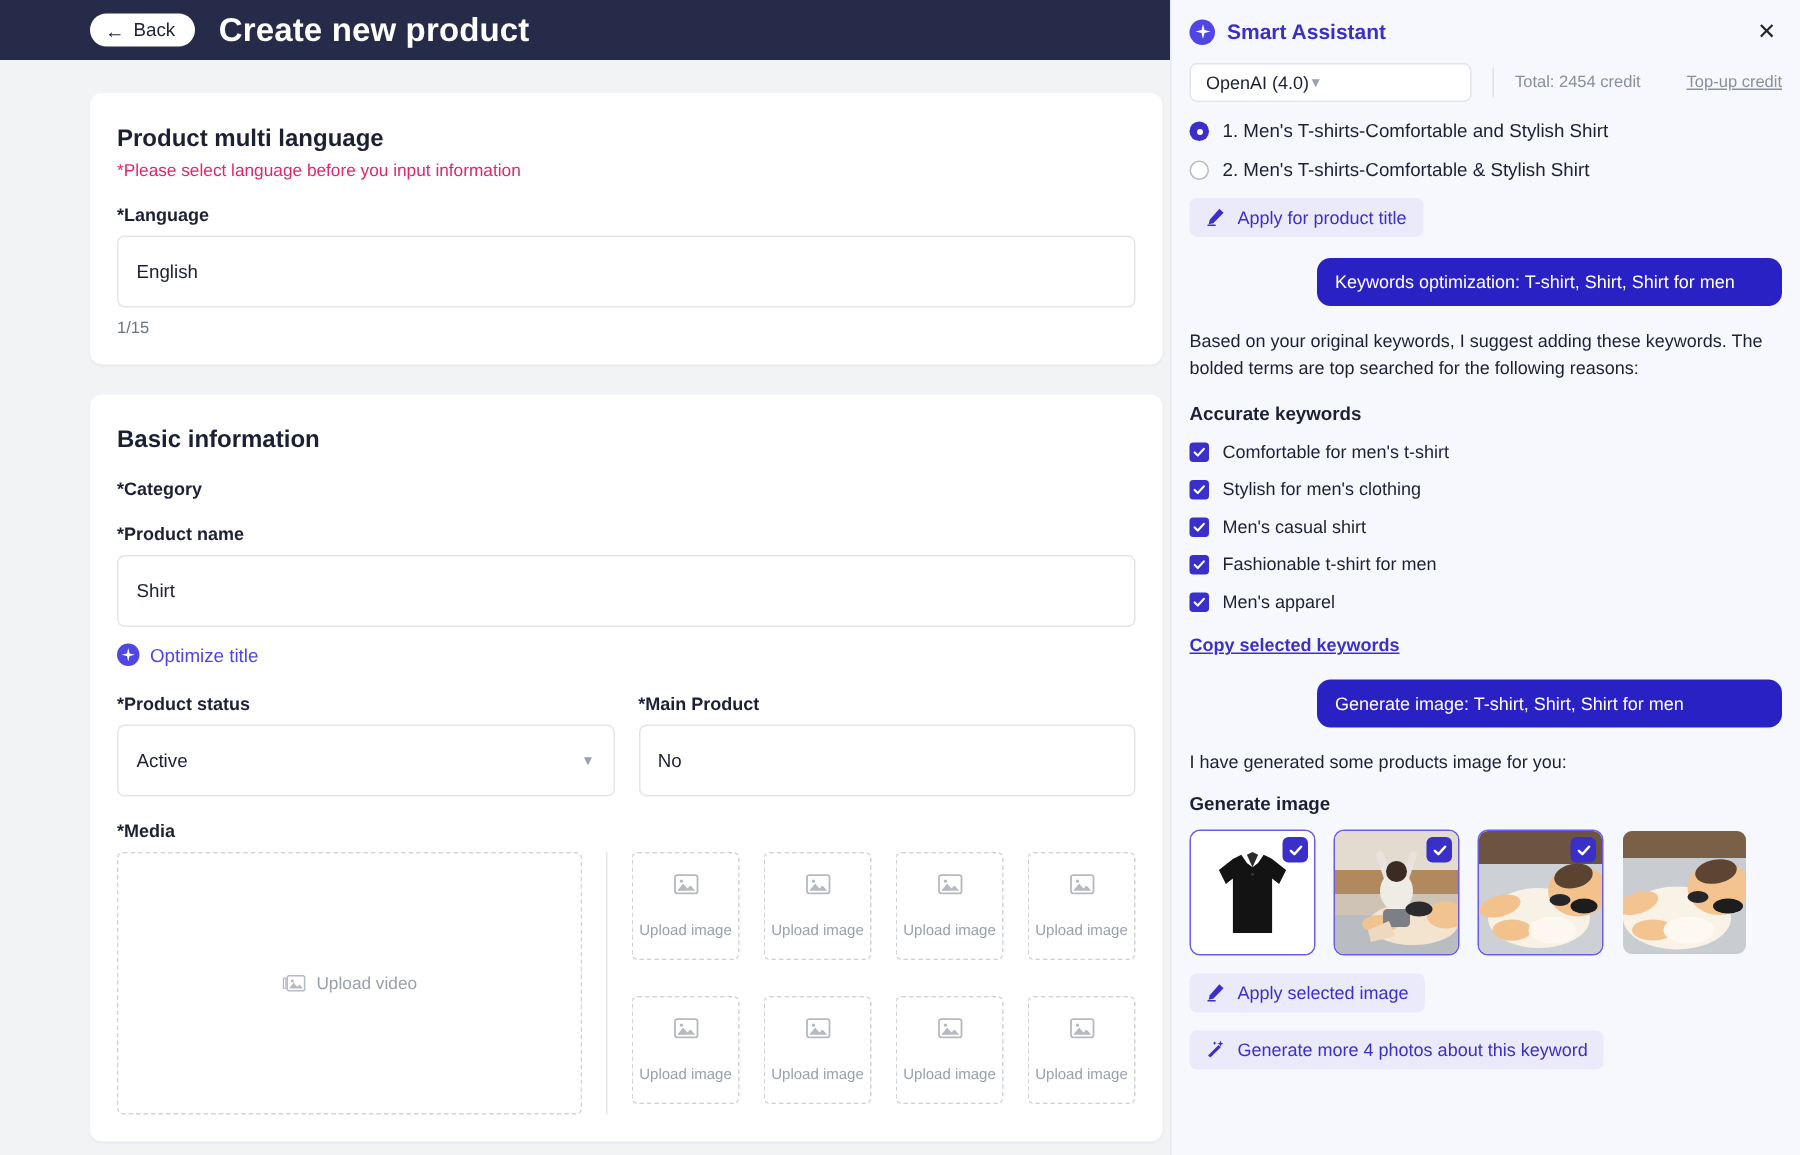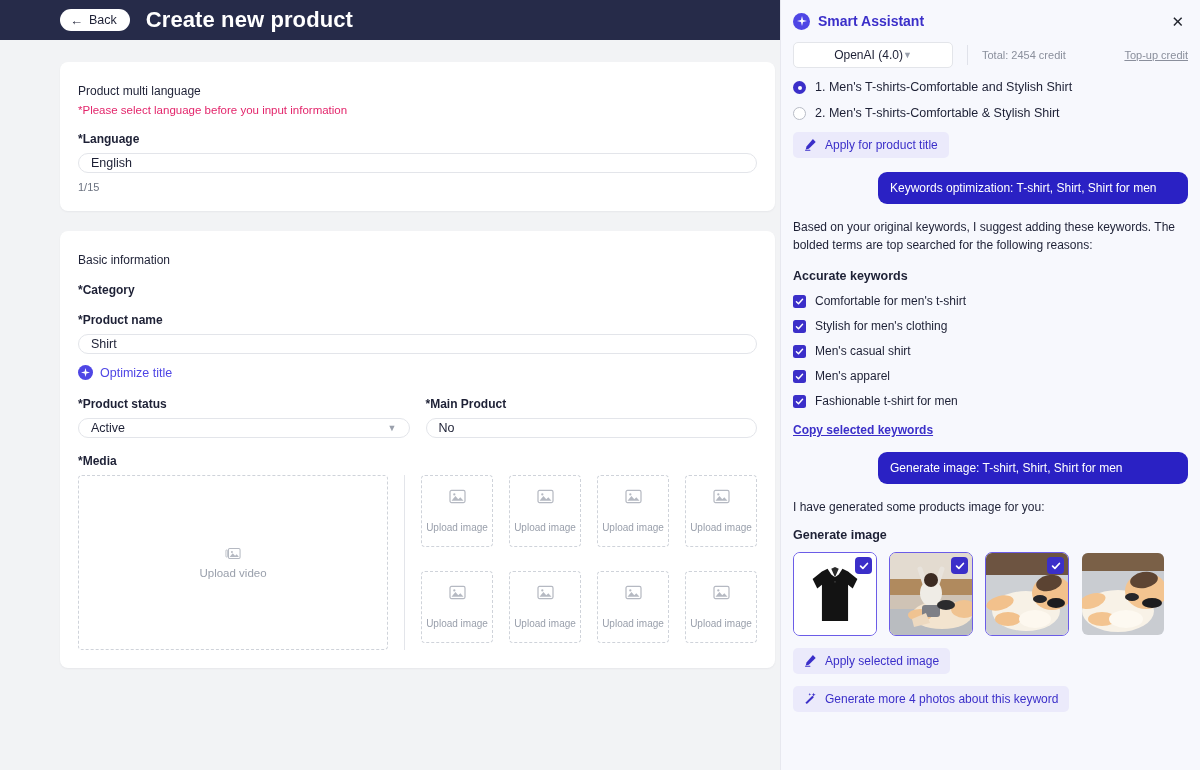--- a/index.html
+++ b/index.html
@@ -29,28 +29,28 @@
   .content {
     position: absolute; top: 40px; left: 0; width: 790px; height: 730px;
     overflow: hidden; background: #f2f3f5; padding: 22px 0 0 60px;
   }
   .card {
     background: #fff; border-radius: 8px;
     width: 715px; padding: 22px 0 0 0; margin-bottom: 20px;
     box-shadow: 0 1px 2px rgba(16,24,40,.05);
   }
   .card-inner { padding: 0 18px 18px 18px; }
-  .card-title { font-size: 12px; font-weight: normal; color: #1d2035; }
+  .card-title { font-size: 16px; font-weight: bold; color: #1d2035; }
   .card-sub { font-size: 11.5px; color: #e3256b; margin-top: 6px; }
   .field-label {
     font-size: 12px; font-weight: bold; color: #1d2035;
     margin: 16px 0 7px 0;
   }
   .input {
-    height: 20px; border: 1px solid #e3e5ea; border-radius: 15px;
+    height: 48px; border: 1px solid #e3e5ea; border-radius: 5px;
     display: flex; align-items: center; padding: 0 12px;
     font-size: 12.5px; color: #1d2035; background: #fff;
   }
   .input.select { justify-content: space-between; }
   .caret { color: #9aa0ac; font-size: 9px; }
   .counter { font-size: 11px; color: #6b7280; margin-top: 8px; }
   .link-optimize {
     display: inline-flex; align-items: center; gap: 7px;
     margin-top: 11px; font-size: 12.5px; color: #4f46e5;
     font-weight: 500; cursor: pointer;
@@ -61,21 +61,21 @@
     align-items: center; justify-content: center; flex: none;
   }
   .spark-circle svg { width: 9px; height: 9px; display: block; }
   .row2 { display: flex; gap: 16px; }
   .row2 > div { flex: 1; }
 
   
   .media-wrap { display: flex; gap: 0; margin-top: 7px; }
   .video-drop {
     width: 322px; height: 175px; border: 1px dashed #cfd3da; border-radius: 4px;
-    display: flex; flex-direction: column; align-items: center; justify-content: center;
+    display: flex; align-items: center; justify-content: center;
     gap: 6px; color: #9aa0ac; font-size: 11.5px;
   }
   .media-divider { width: 1px; background: #e3e5ea; margin: 0 16px; }
   .img-grid { display: grid; grid-template-columns: repeat(4, 72px); gap: 16px 16px; }
   .img-drop {
     width: 72px; height: 72px; border: 1px dashed #cfd3da; border-radius: 4px;
     display: flex; flex-direction: column; align-items: center; justify-content: center;
     gap: 18px; color: #9aa0ac; font-size: 10px;
   }
   .ph-icon { width: 17px; height: 15px; display: block; }
@@ -91,22 +91,22 @@
   .spark-circle.lg { width: 17px; height: 17px; }
   .spark-circle.lg svg { width: 10px; height: 10px; }
   .as-close {
     margin-left: auto; font-size: 15px; color: #23262f; cursor: pointer;
     line-height: 1; padding: 2px 4px;
   }
   .as-row {
     display: flex; align-items: center; margin-top: 10px; height: 26px;
   }
   .model-select {
-    width: 160px; height: 26px; background: #fff; border: 1px solid #e3e5ea;
-    border-radius: 5px; display: flex; align-items: center; justify-content: center;
+    width: 188px; height: 26px; background: #fff; border: 1px solid #e3e5ea;
+    border-radius: 5px; display: flex; align-items: center; justify-content: flex-start;
     padding: 0 10px; font-size: 12px; color: #1d2035; cursor: pointer;
   }
   .vsep { width: 1px; height: 20px; background: #e0e2ea; margin: 0 14px; }
   .credit { font-size: 11px; color: #8a8f9c; }
   .topup { font-size: 11px; color: #8a8f9c; text-decoration: underline; margin-left: auto; cursor: pointer; }
 
   .opt-row { display: flex; align-items: flex-end; gap: 9px; margin-top: 12px; font-size: 12.5px; color: #1d2035; }
   .radio { width: 13px; height: 13px; border-radius: 50%; border: 1px solid #b8bcc6; flex: none; background:#fff; }
   .radio.on {
     border: none; background: #3b2fc9;
@@ -370,29 +370,29 @@
           </svg>
         </span>
       <span>Men's casual shirt</span>
     </div>
     <div class="kw-row">
       <span class="cbox">
           <svg viewBox="0 0 10 10">
             <path d="M1.6 5.2 L3.9 7.4 L8.4 2.5" stroke="#fff" stroke-width="1.6" fill="none" stroke-linecap="round" stroke-linejoin="round"></path>
           </svg>
         </span>
-      <span>Men's apparel</span>
+      <span>Fashionable t-shirt for men</span>
     </div>
     <div class="kw-row">
       <span class="cbox">
           <svg viewBox="0 0 10 10">
             <path d="M1.6 5.2 L3.9 7.4 L8.4 2.5" stroke="#fff" stroke-width="1.6" fill="none" stroke-linecap="round" stroke-linejoin="round"></path>
           </svg>
         </span>
-      <span>Fashionable t-shirt for men</span>
+      <span>Men's apparel</span>
     </div>
 
     <a class="copy-link">Copy selected keywords</a>
 
 
     <div class="bubble">Generate image: T-shirt, Shirt, Shirt for men</div>
 
     <div class="as-text">I have generated some products image for you:</div>
     <div class="gen-label">Generate image</div>
 

